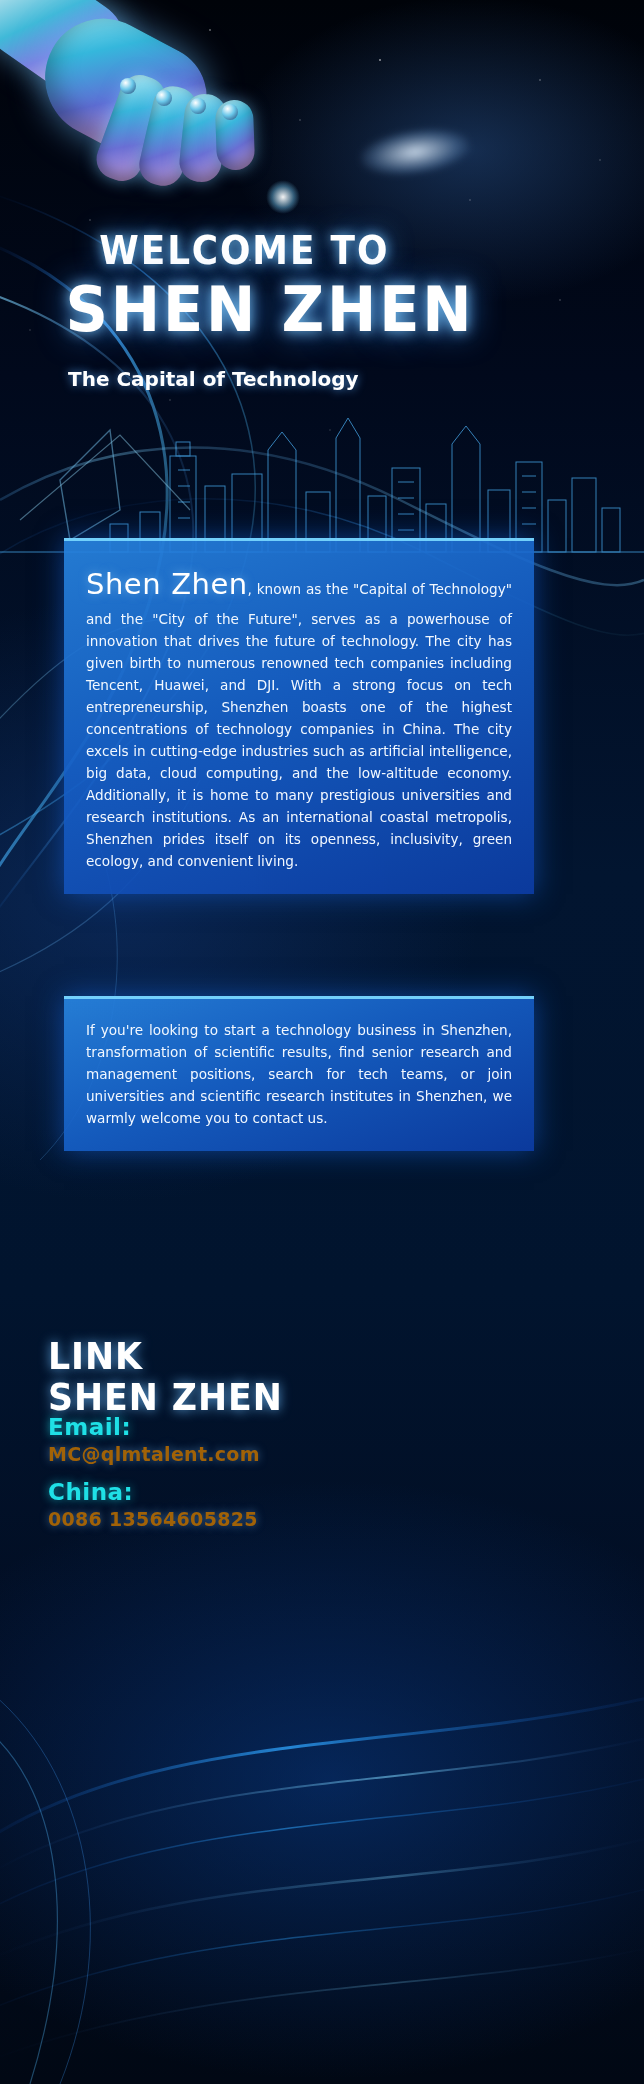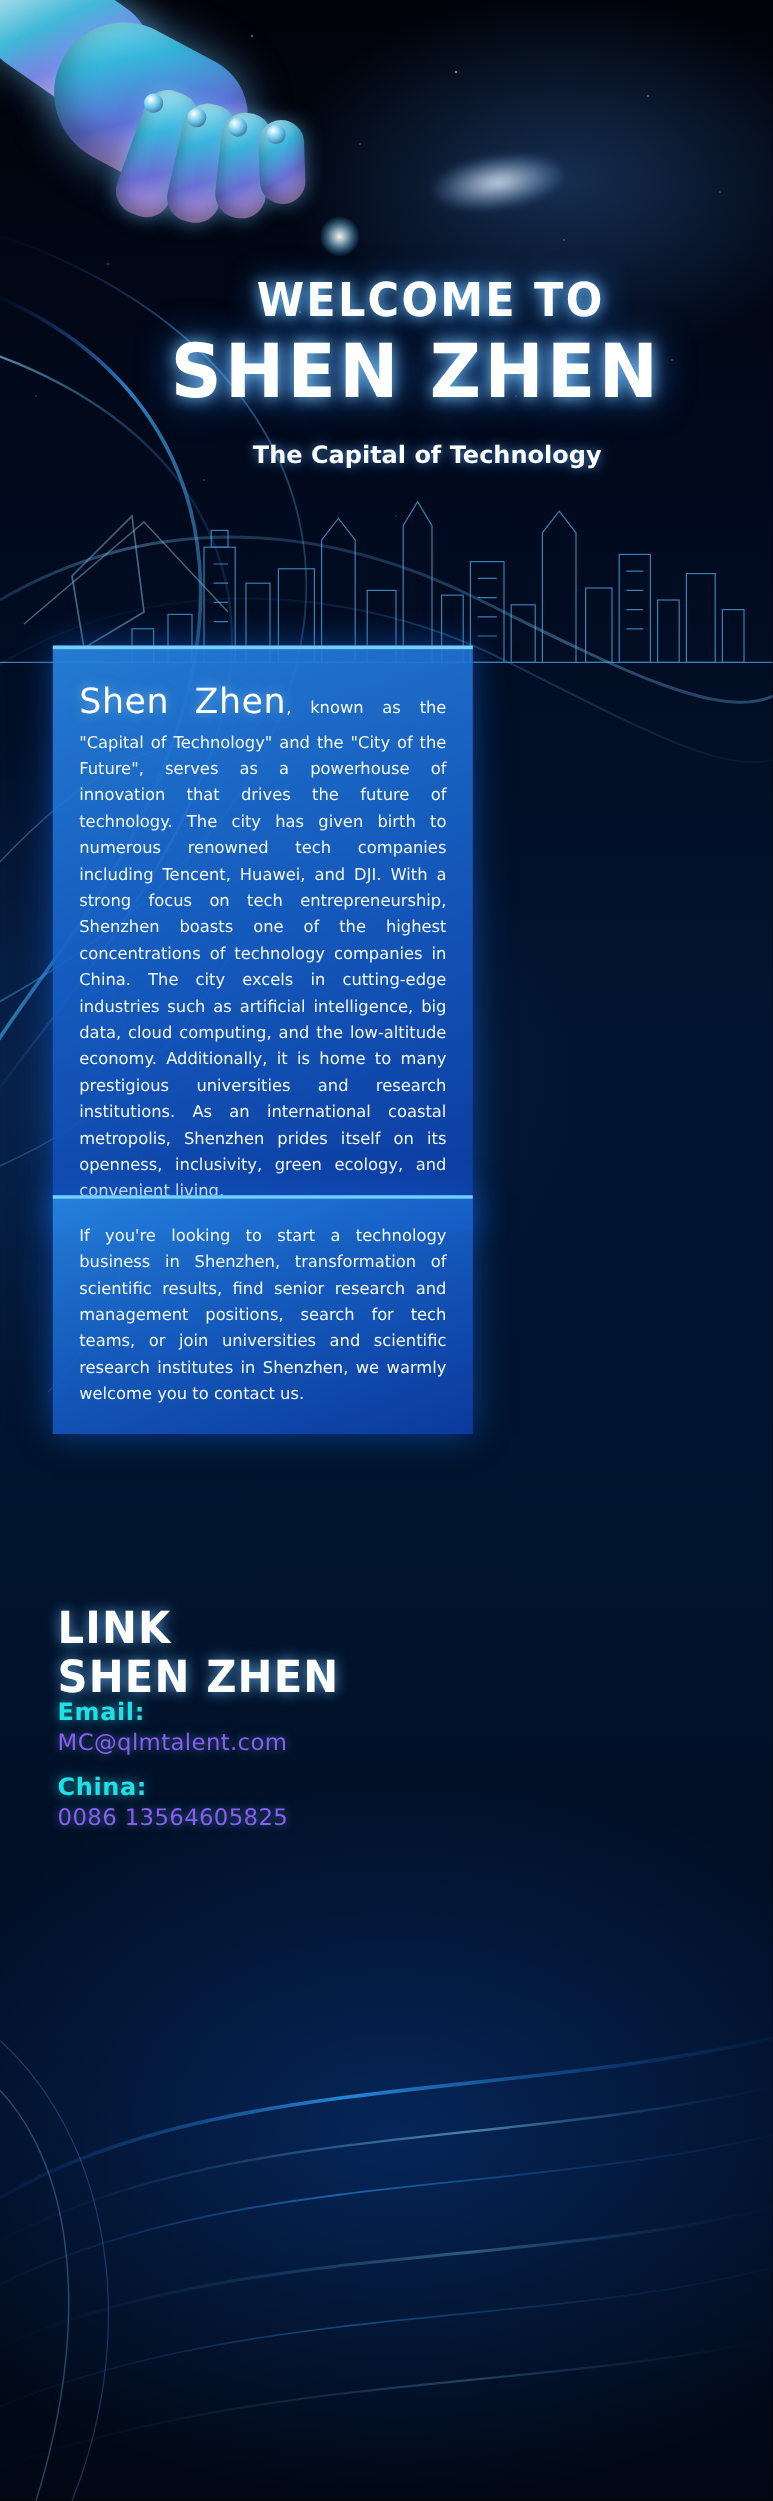--- a/index.html
+++ b/index.html
@@ -90,21 +90,21 @@
 
   
   .ribbons { position: absolute; left: 0; top: 180px; width: 644px; height: 1000px; opacity: 0.85; }
   .ribbons svg { display: block; }
   .bottom-waves { position: absolute; left: 0; bottom: 0; width: 644px; height: 420px; }
 
   
   .skyline { position: absolute; left: 0; top: 404px; width: 644px; height: 150px; opacity: 0.9; }
 
   
-  .header { position: absolute; left: 0; top: 228px; width: 644px; text-align: center; }
+  .header { position: absolute; left: 0; top: 228px; width: 644px; text-align: left; }
   .welcome {
     font-family: "DejaVu Sans", sans-serif;
     font-weight: bold;
     font-size: 39px;
     letter-spacing: 2px;
     color: #ffffff;
     text-shadow: 0 0 12px rgba(120,200,255,0.95), 0 0 28px rgba(60,150,255,0.8);
     transform: scaleX(0.92);
     padding-left: 80px;
   }
@@ -126,22 +126,22 @@
     color: #ffffff;
     font-size: 20px;
     font-weight: bold;
     line-height: 1.55;
     text-shadow: 0 0 10px rgba(90,170,255,0.8);
   }
 
   
   .card {
     position: absolute;
-    left: 44px;
-    width: 350px;
+    left: 64px;
+    width: 470px;
     background: linear-gradient(160deg, rgba(39,132,224,0.92) 0%, rgba(22,96,200,0.92) 45%, rgba(12,60,165,0.92) 100%);
     border-top: 3px solid rgba(120,215,255,0.95);
     box-shadow: 0 0 26px rgba(20,100,220,0.55);
     color: #ffffff;
   }
   .card-inner { padding: 20px 22px 22px 22px; }
   .card p {
     font-size: 13.6px;
     line-height: 1.62;
     text-align: justify;
@@ -168,28 +168,28 @@
     color: #ffffff;
     line-height: 1.12;
     text-shadow: 0 0 12px rgba(110,190,255,0.8);
     transform: scaleX(0.94);
     transform-origin: left center;
   }
   .contacts { position: absolute; left: 48px; top: 1414px; }
   .c-label {
     color: #1fe0e6;
     font-weight: bold;
-    font-size: 20px;
+    font-size: 23px;
     letter-spacing: 0.5px;
     text-shadow: 0 0 10px rgba(30,220,235,0.7);
   }
   .c-value {
-    color: #8b5cf6;
+    color: #a16207;
     font-size: 19px;
-    font-weight: normal;
+    font-weight: bold;
     letter-spacing: 0.3px;
     margin: 3px 0 14px 0;
     text-shadow: 0 0 8px rgba(120,190,255,0.5);
   }
 </style>
 </head>
 <body>
 
 <div class="poster">
 

